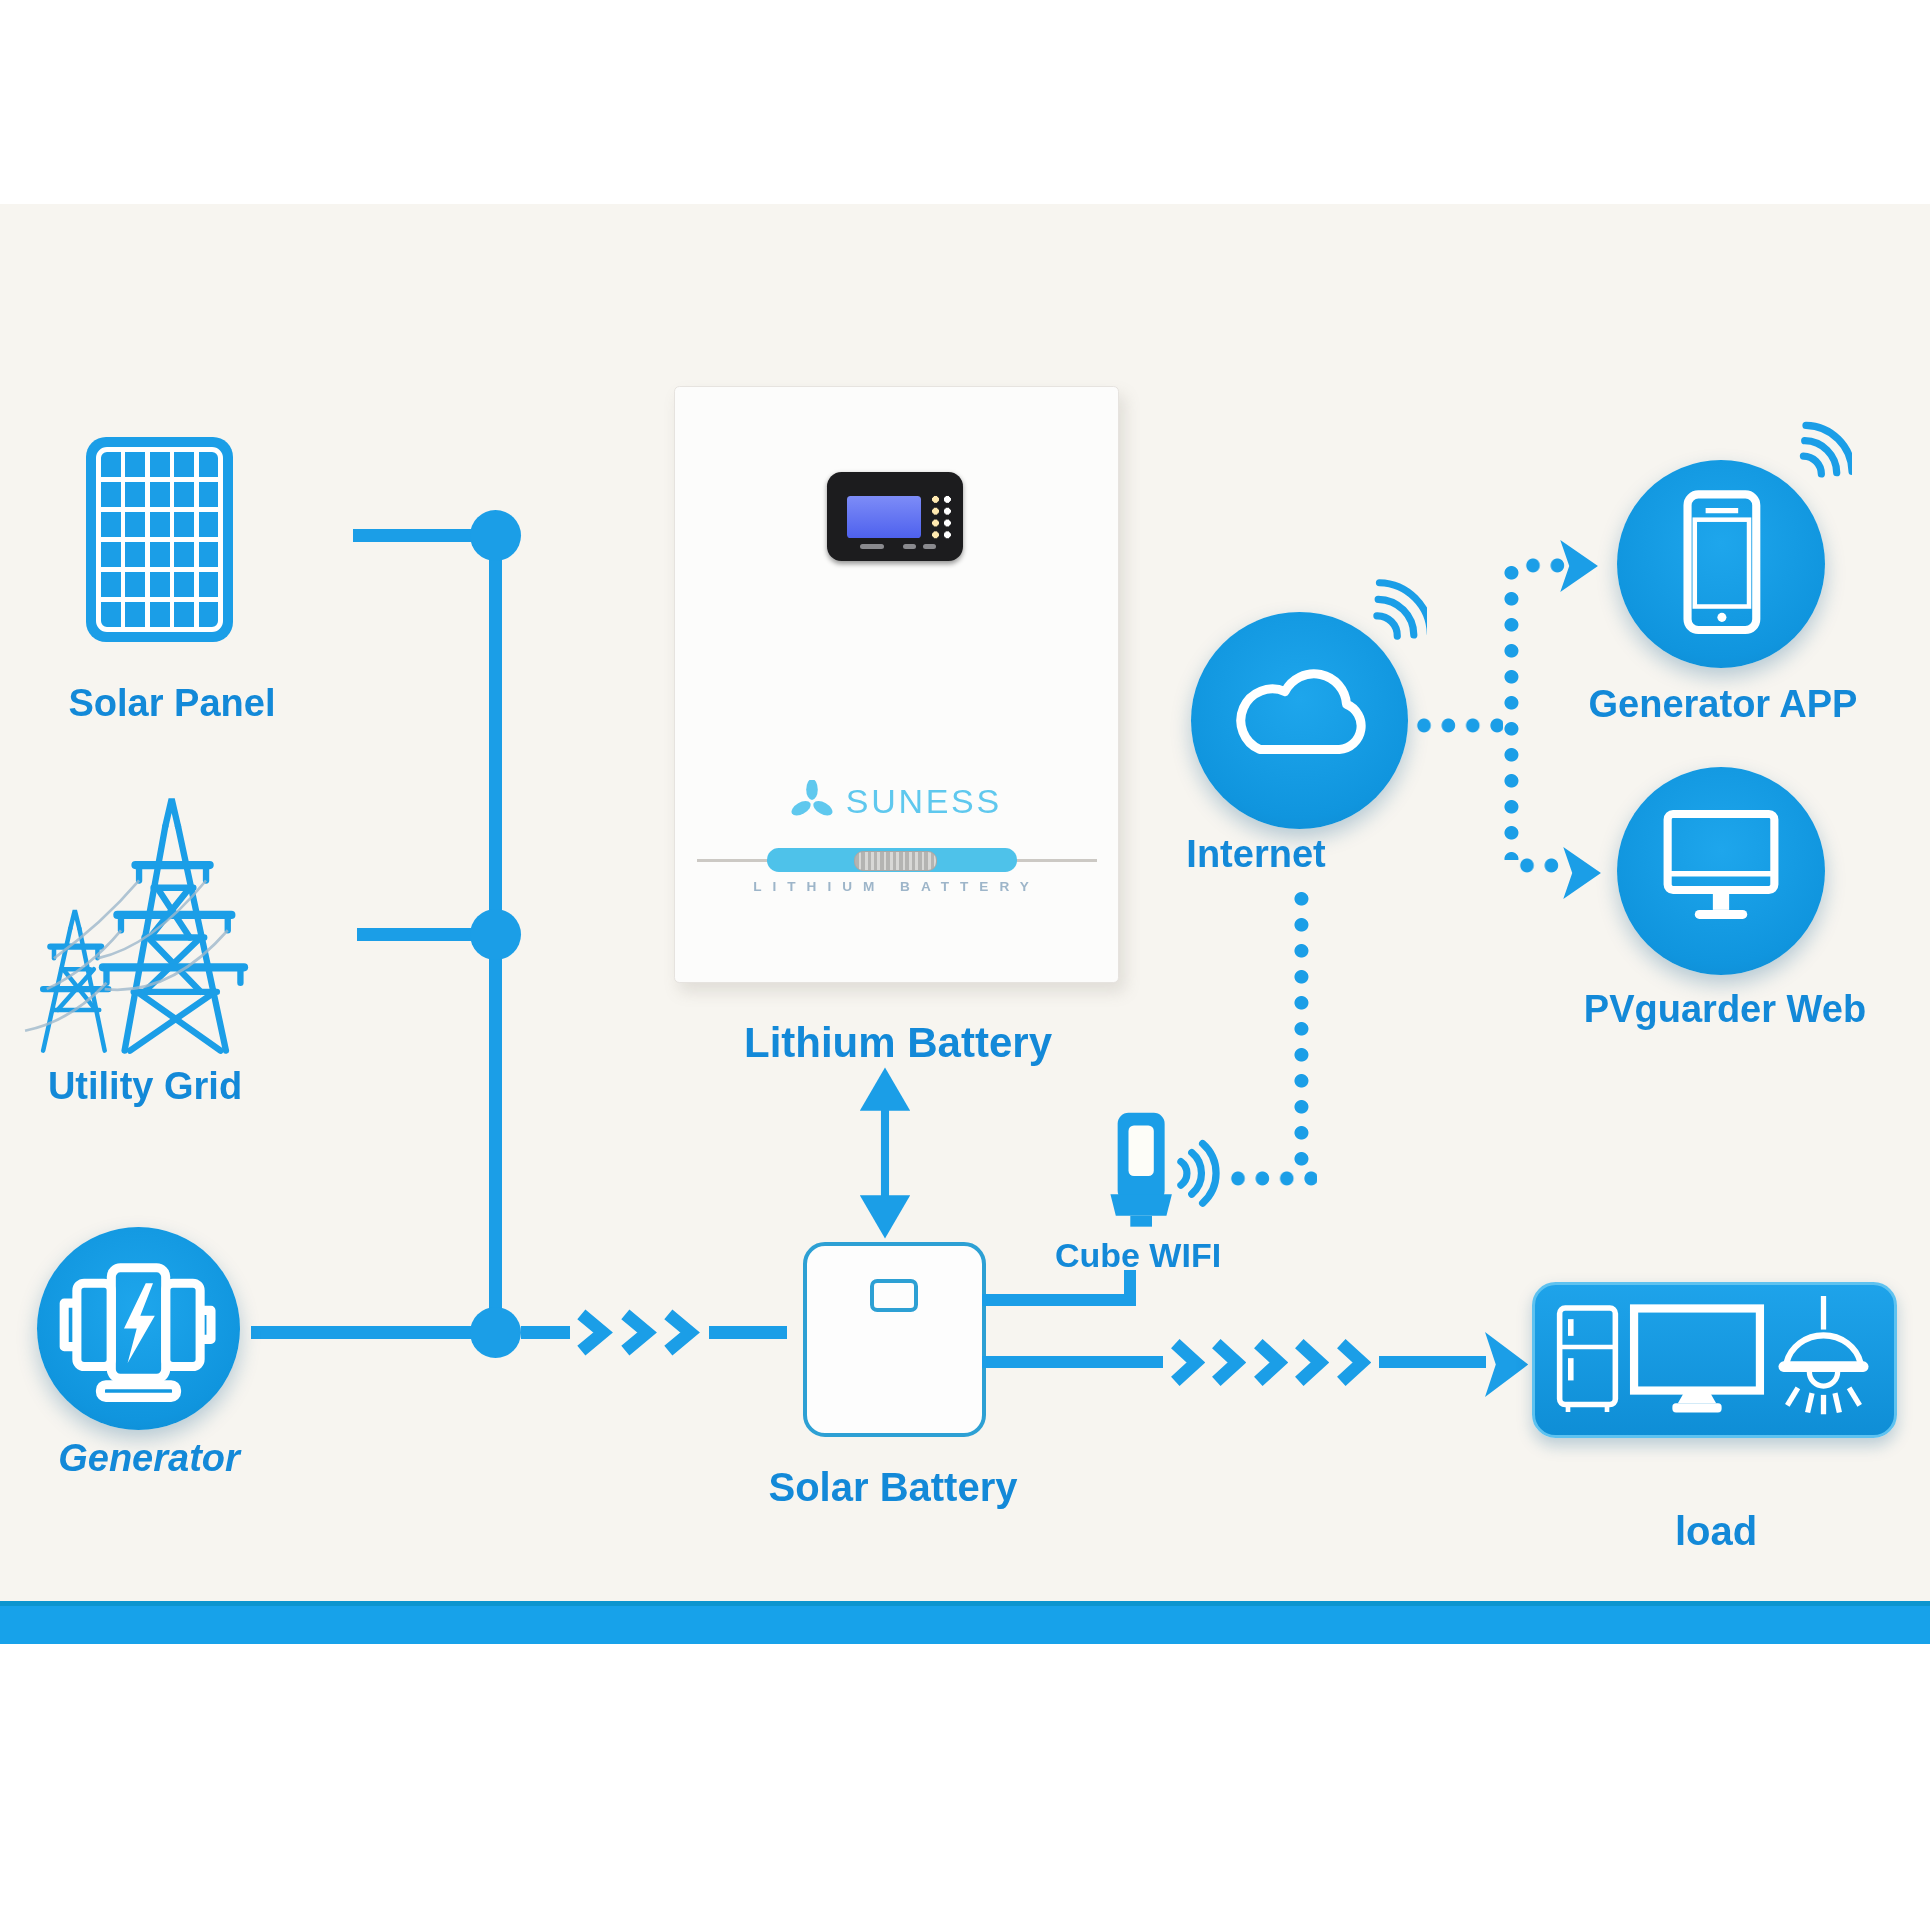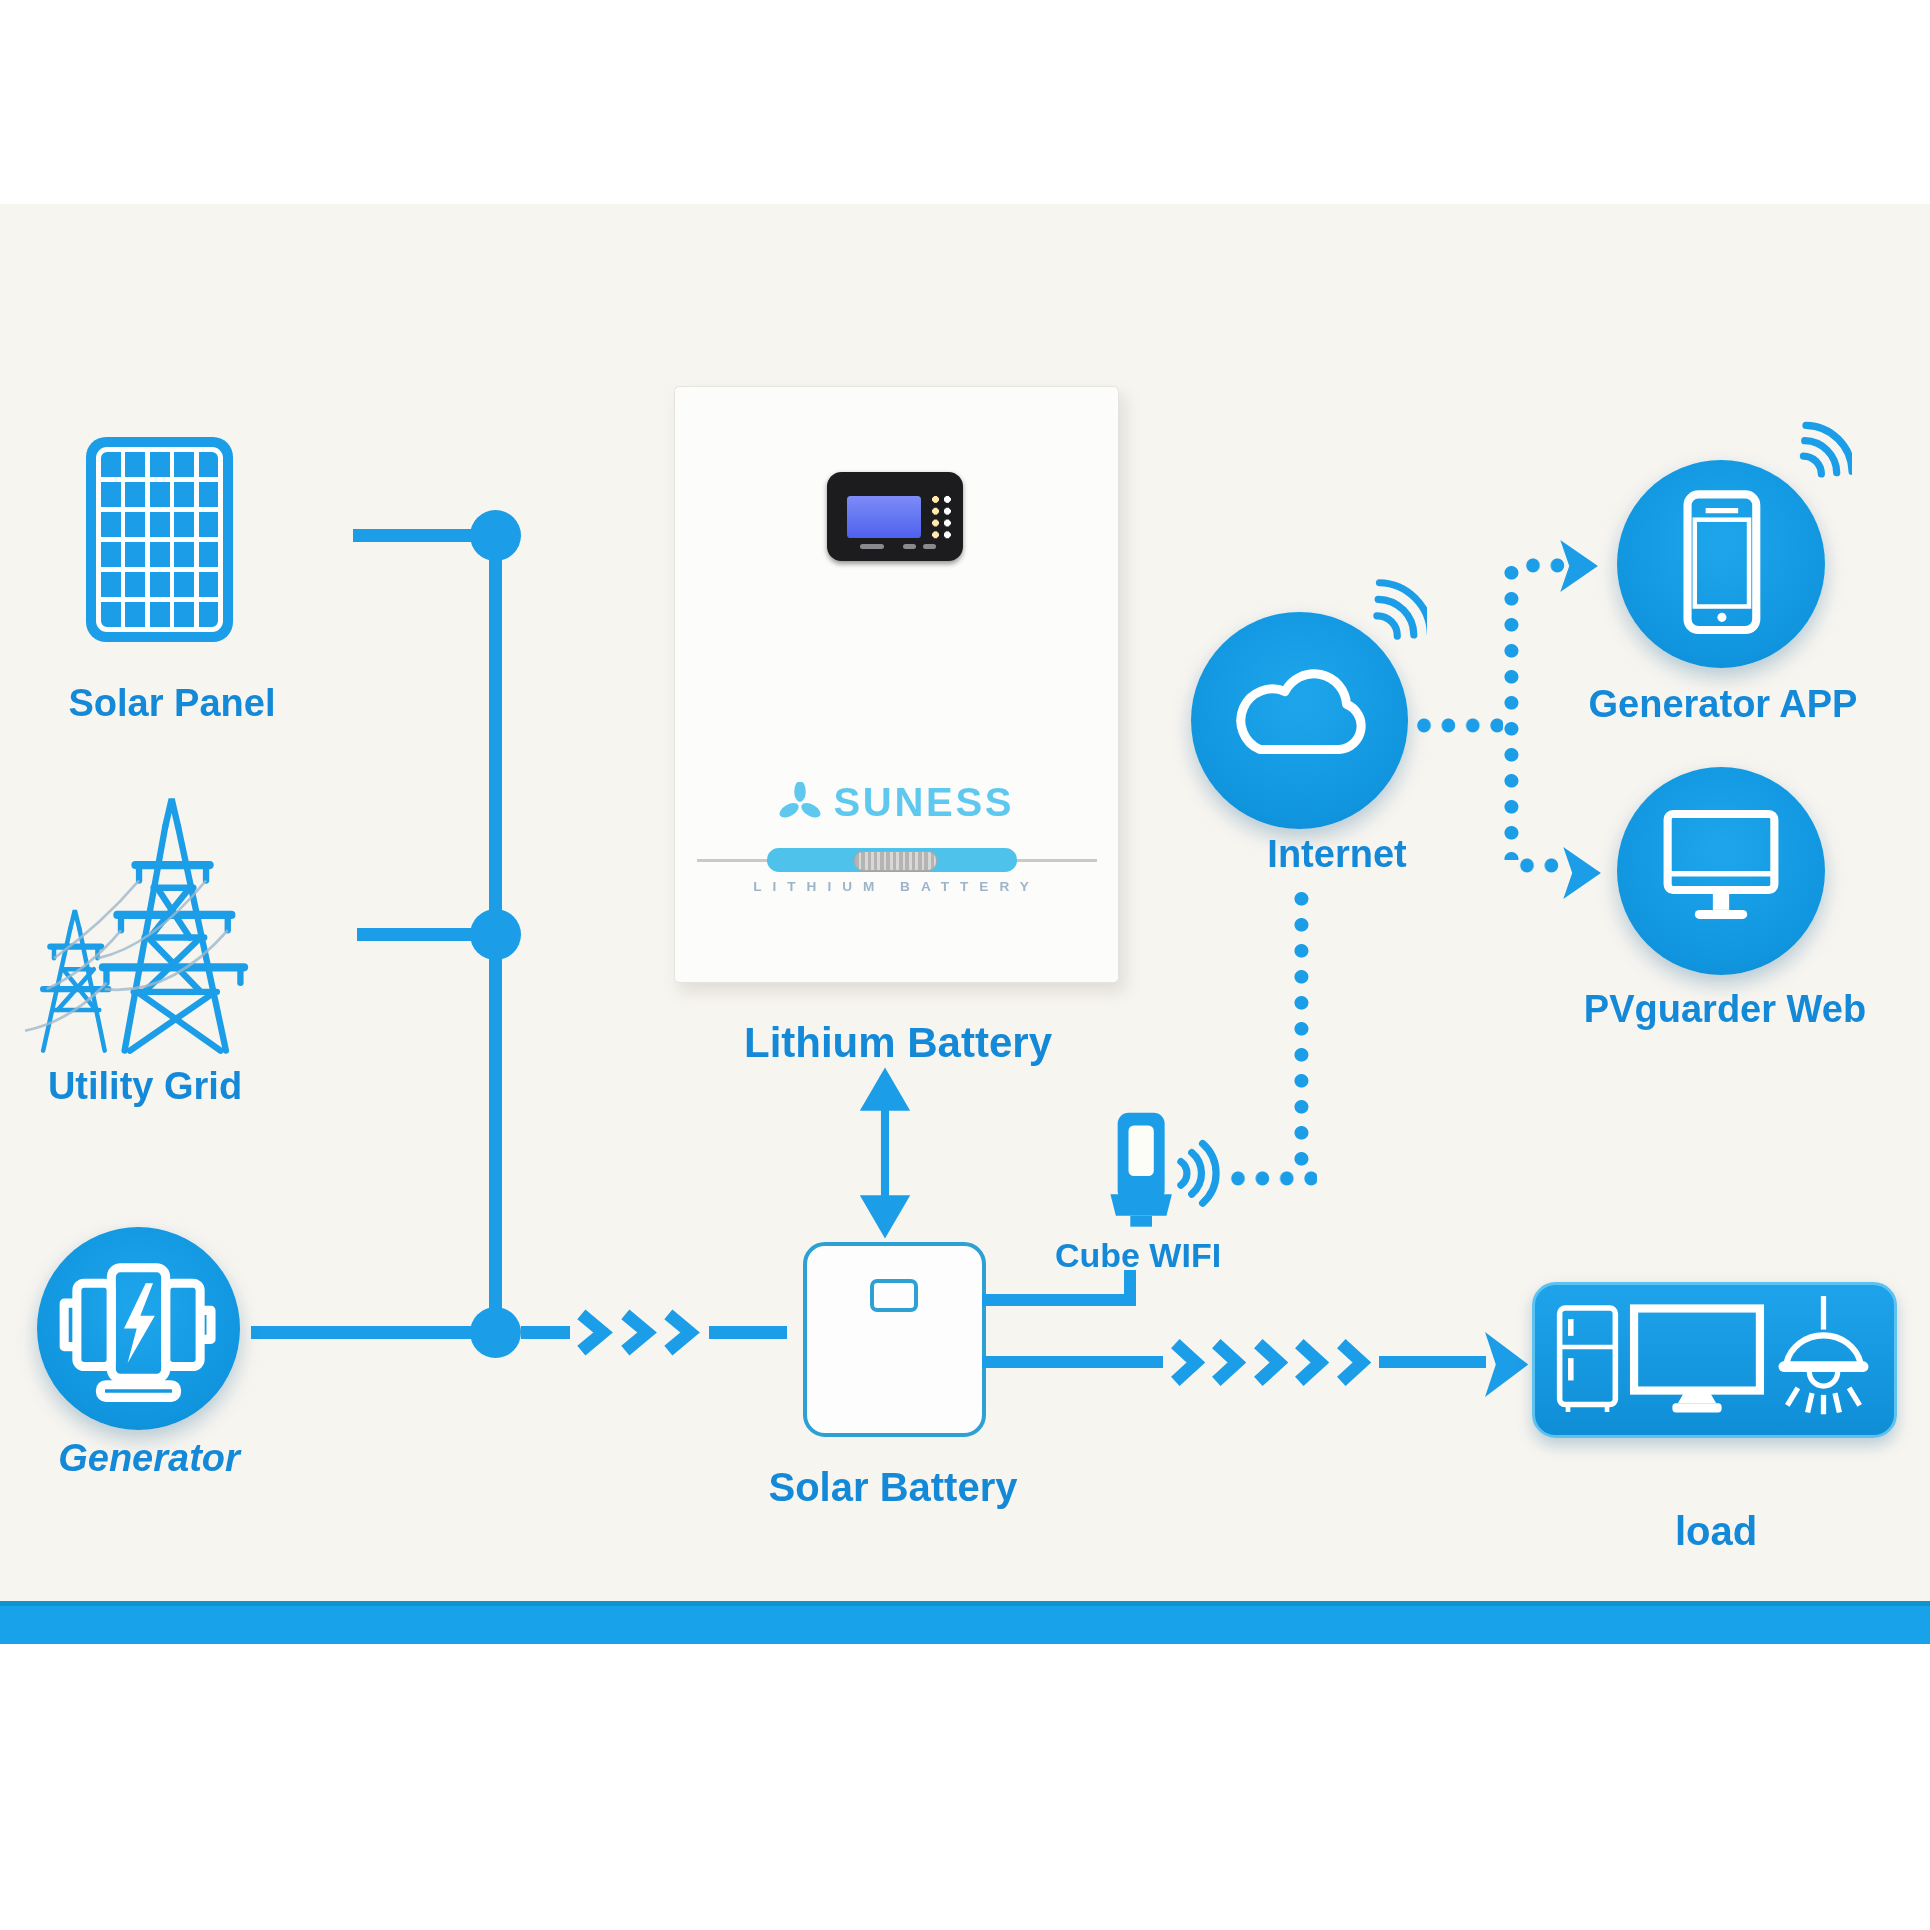--- a/index.html
+++ b/index.html
@@ -39,21 +39,21 @@
   .bpanel{left:152px;top:85px;width:136px;height:89px;background:#1c1c1e;border-radius:14.5px;
           box-shadow:0 2.7px 5.4px rgba(0,0,0,.4);}
   .lcd{left:20px;top:23.5px;width:74px;height:42px;border-radius:3.6px;
        background:linear-gradient(#7d8cf7,#4e61ee);}
   .leds{left:103px;top:22px;width:23.5px;height:47px;
         background-image:radial-gradient(circle at 5.4px 5.4px,#ffe9b0 3.2px,transparent 3.6px),
                          radial-gradient(circle at 17px 5.4px,#ffffff 3.2px,transparent 3.6px);
         background-size:23.5px 11.8px;background-repeat:repeat-y;}
   .pbtn{position:absolute;background:#8a8a8e;height:4.5px;border-radius:2.7px;}
   .brandrow{left:0;top:393px;width:443px;display:flex;justify-content:center;align-items:center;gap:12.7px;}
-  .brandtext{color:#5fc8ee;font-weight:bold;font-size:40px;letter-spacing:2.7px;}
+  .brandtext{color:#5fc8ee;font-weight:normal;font-size:34px;letter-spacing:2.7px;}
   .divline{left:22px;top:472px;width:400px;height:2.7px;background:#ccc9c4;}
   .capsule{left:92px;top:461px;width:250px;height:23.5px;background:#4ec2ea;border-radius:11.8px;}
   .graypill{left:179px;top:464px;width:81px;height:18px;background:#b4b4b2;border-radius:9px;
             background-image:repeating-linear-gradient(90deg,#b4b4b2 0 3.6px,#d8d8d6 3.6px 6.3px);
             border:0.9px solid #a8a8a6;}
   .caption{left:0;top:492px;width:443px;text-align:center;color:#9db5c9;
            font-size:13.6px;font-weight:bold;letter-spacing:11px;}
 
   
   .inverter{left:803px;top:1242px;width:175px;height:187px;background:#fdfdfd;
@@ -256,21 +256,21 @@
       <path d="M76 152 h88 a26 26 0 0 0 8 -50 a36 36 0 0 0 -68 -14 a29 29 0 0 0 -28 64 z" stroke="#ffffff" stroke-width="10" fill="none" stroke-linejoin="round"></path>
     </svg>
   </div>
   <svg class="abs" style="left:1337px;top:577px;" width="90" height="83" viewBox="0 0 100 92">
     <g stroke="#1b9ee7" fill="none" stroke-width="8" stroke-linecap="round" transform="rotate(45 50 60)">
       <path d="M34 52 a22 22 0 0 1 32 0"></path>
       <path d="M22 38 a40 40 0 0 1 56 0"></path>
       <path d="M10 24 a58 58 0 0 1 80 0"></path>
     </g>
   </svg>
-  <div class="abs lbl f42" style="left:1337px;top:833px;">Internet</div>
+  <div class="abs lbl f42" style="left:1256px;top:833px;">Internet</div>
 
   <div class="abs dots-h" style="left:1413px;top:718px;width:90px;"></div>
   <div class="abs dots-v" style="left:1504px;top:561px;width:14.5px;height:299px;"></div>
 
   <div class="abs dots-h" style="left:1522px;top:558px;width:47px;"></div>
   <svg class="abs" style="left:1560px;top:540px;" width="40" height="52" viewBox="0 0 44 58">
     <polygon points="0,0 42,29 0,58 10,29" fill="#1b9ee7"></polygon>
   </svg>
 
   <div class="abs dots-h" style="left:1516px;top:858px;width:51px;"></div>

